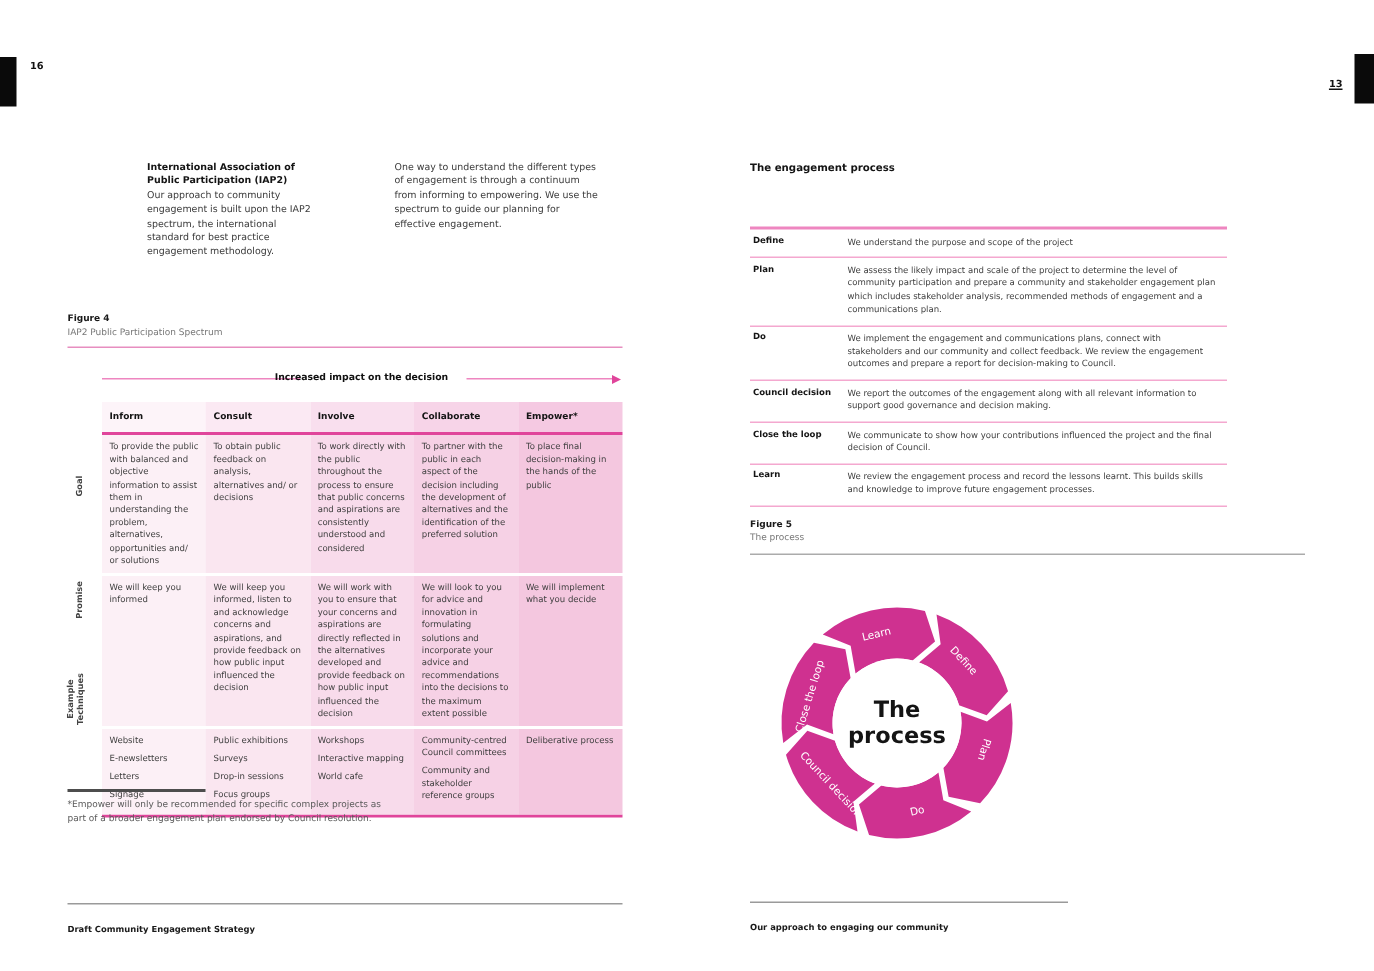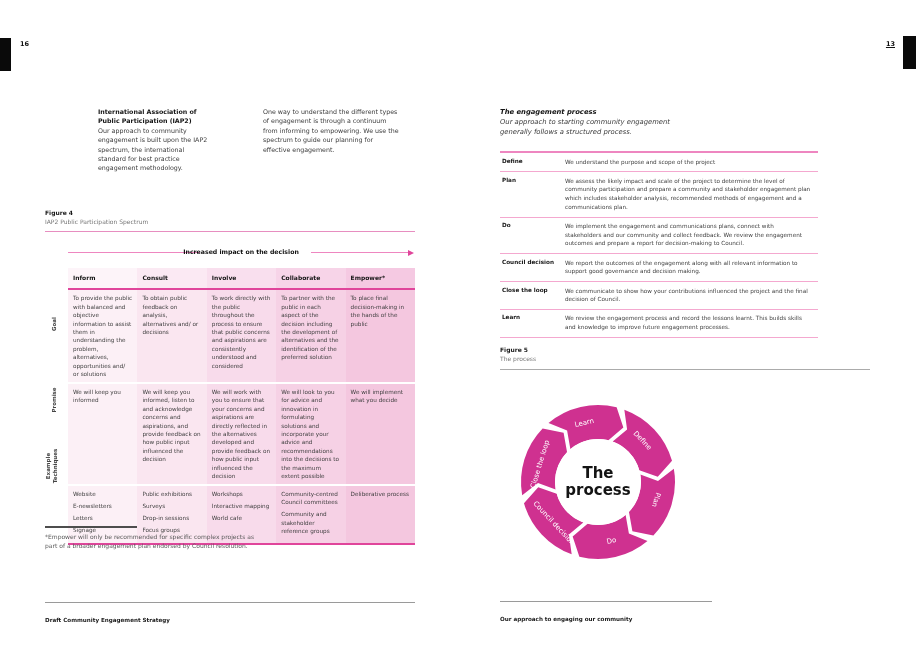--- a/index.html
+++ b/index.html
@@ -36,35 +36,35 @@
   .spec-cell .tech-item{margin-bottom:3.5px;}
   .row-goal .spec-cell{min-height:65px;}
   .row-promise .spec-cell{min-height:72px;}
   .row-tech .spec-cell{min-height:46px;}
   .vlabel{font-size:5.5px;font-weight:bold;color:#444;text-align:center;line-height:6.5px;
     transform:translate(-50%,-50%) rotate(-90deg);}
   
   .footnote{font-size:6px;line-height:9.2px;color:#5a5a5a;}
   .footer-text{font-size:5.6px;font-weight:bold;color:#1a1a1a;}
   
-  .rp-heading{font-size:6.8px;line-height:10px;color:#3a3a3a;font-style:italic;}
+  .rp-heading{font-size:6.8px;line-height:10px;color:#3a3a3a;}
   .rp-heading b{color:#141414;}
   .proc-table{width:318px;border-top:2px solid var(--line-pink,#ee86c0);}
   .proc-row{display:flex;border-bottom:1.5px solid var(--soft-line-pink,#f4a8cf);
     padding:4.5px 0 5px 0;}
   .proc-term{width:63px;flex:none;font-size:5.7px;font-weight:bold;color:#151515;padding-left:2px;}
   .proc-desc{flex:1;font-size:5.7px;line-height:8.7px;color:#3f3f3f;padding-right:6px;}
 </style>
 </head>
 <body>
 
 <div class="abs bar-left"></div>
 <div class="abs bar-right"></div>
 <div class="abs folio" style="left:20px;top:40px;">16</div>
-<div class="abs folio" style="right:21px;top:40px;text-decoration:underline;">13</div>
+<div class="abs folio" style="right:21px;top:52px;text-decoration:underline;">13</div>
 
 <div class="abs intro-col" style="left:98px;top:107px;width:116px;">
   <b>International Association of Public Participation (IAP2)</b><br>
   <span>Our approach to community engagement is built upon the IAP2 spectrum, the international standard for best practice engagement methodology.</span>
 </div>
 <div class="abs intro-col" style="left:263px;top:107px;width:136px;">
   <span>One way to understand the different types of engagement is through a continuum from informing to empowering. We use the spectrum to guide our planning for effective engagement.</span>
 </div>
 
 <div class="abs" style="left:45px;top:209px;">
@@ -133,21 +133,20 @@
 <div class="abs vlabel" style="left:51px;top:466px;width:36px;">Example Techniques</div>
 
 <div class="abs rule" style="left:45px;top:526px;width:92px;height:1.5px;background:#4d4d4d;"></div>
 <div class="abs footnote" style="left:45px;top:532px;width:212px;">*Empower will only be recommended for specific complex projects as part of a broader engagement plan endorsed by Council resolution.</div>
 
 <div class="abs rule" style="left:45px;top:602px;width:370px;background:var(--divider-gray,#9a9a9a);"></div>
 <div class="abs footer-text" style="left:45px;top:617px;">Draft Community Engagement Strategy</div>
 
 <div class="abs rp-heading" style="left:500px;top:107px;width:190px;">
   <b>The engagement process</b><br>
-  <span>Our approach to starting community engagement generally follows a structured process.</span>
 </div>
 
 <div class="abs proc-table" style="left:500px;top:151px;" id="proc-table">
     <div class="proc-row">
       <div class="proc-term">Define</div>
       <div class="proc-desc">We understand the purpose and scope of the project</div>
     </div>
     <div class="proc-row">
       <div class="proc-term">Plan</div>
       <div class="proc-desc">We assess the likely impact and scale of the project to determine the level of community participation and prepare a community and stakeholder engagement plan which includes stakeholder analysis, recommended methods of engagement and a communications plan.</div>

